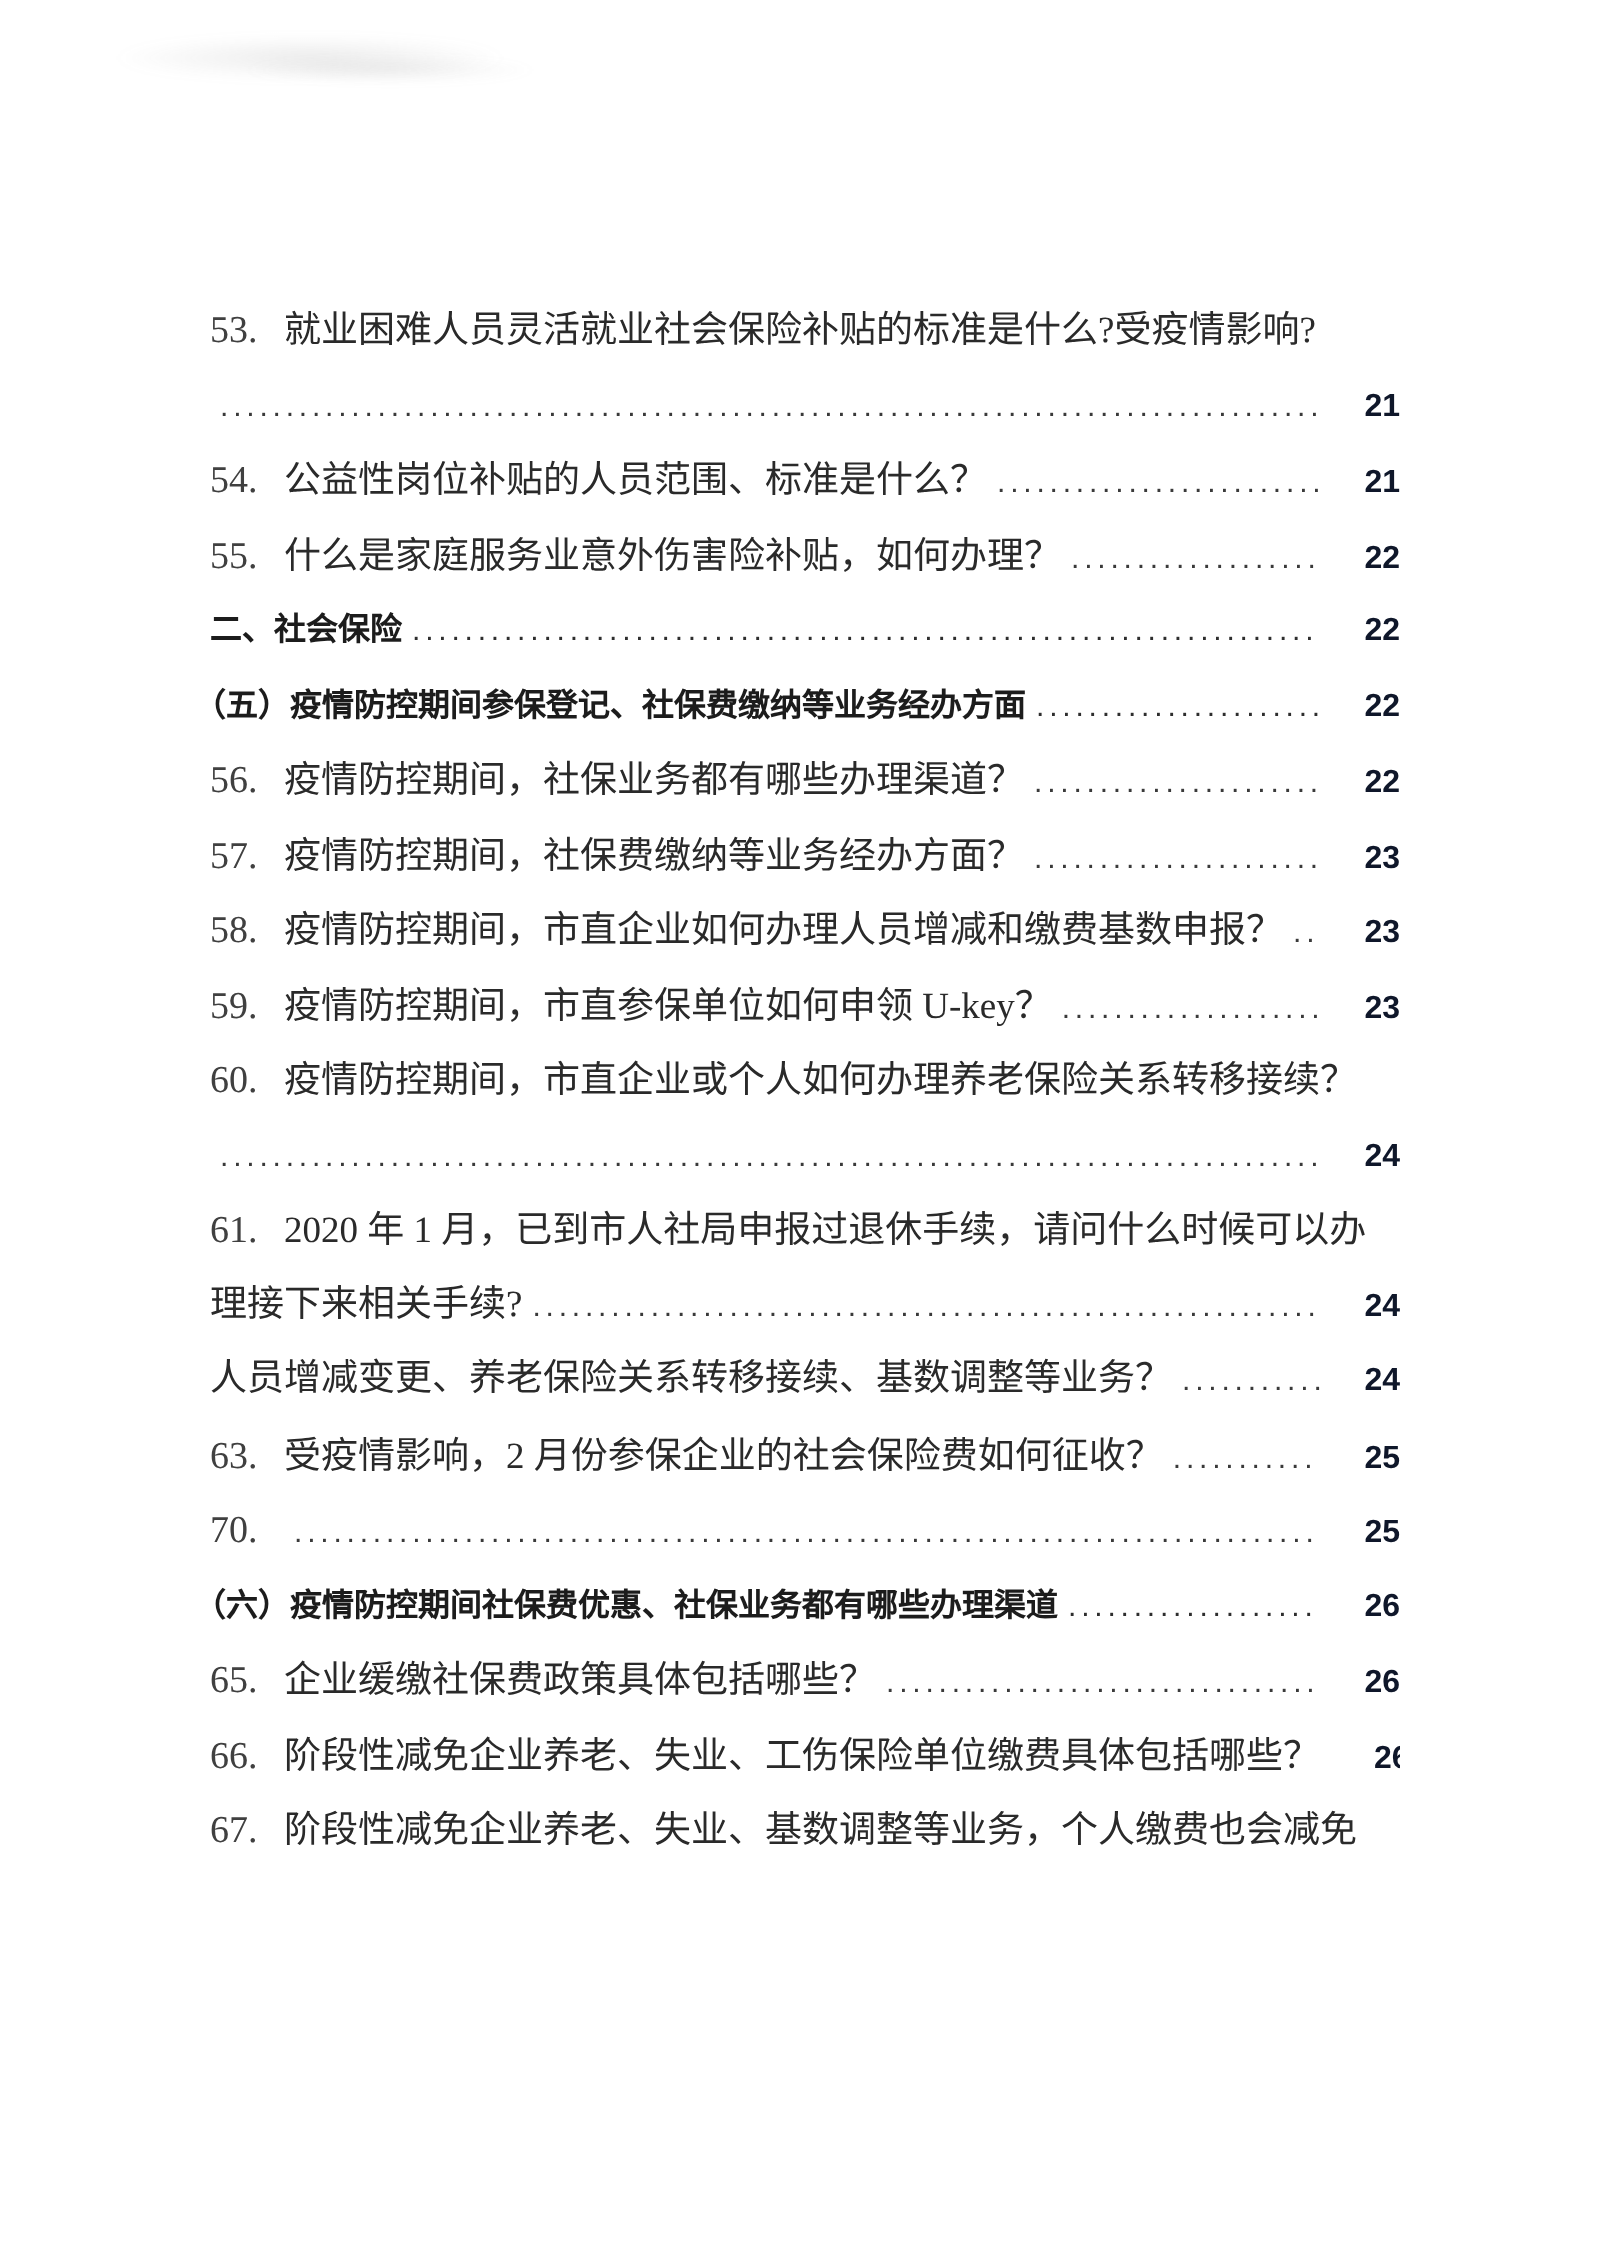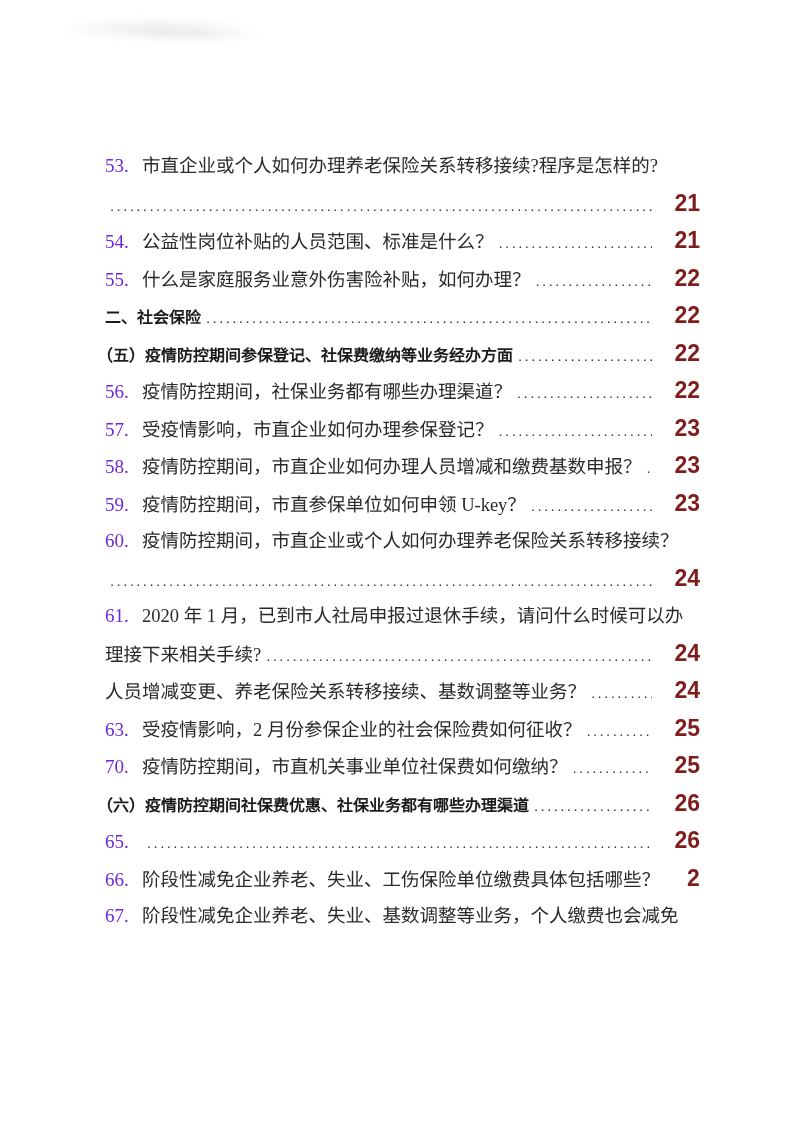--- a/index.html
+++ b/index.html
@@ -48,21 +48,21 @@
     align-items: baseline;
     white-space: nowrap;
     overflow: hidden;
     font-size: 18.5px;
   }
   .row .num {
     flex: none;
     width: 37px;
     font-family: "Liberation Serif", serif;
     font-size: 19px;
-    color: #6d28d9;
+    color: #404040;
   }
   .row .txt {
     flex: none;
     font-family: "Liberation Serif", serif;
     color: #2a2a2a;
   }
   .leader {
     flex: 1 1 0;
     min-width: 0;
     overflow: hidden;
@@ -70,22 +70,22 @@
     font-family: "Liberation Sans", sans-serif;
     font-size: 15px;
     letter-spacing: 2.4px;
     color: #3a3a3a;
     margin-left: 5px;
   }
   .page-num {
     flex: none;
     font-family: "Liberation Sans", sans-serif;
     font-weight: 600;
-    font-size: 23px;
-    color: #7f1d1d;
+    font-size: 16px;
+    color: #0f172a;
     padding-left: 5px;
     margin-left: 17px;
   }
   
   .row.justify {
     display: block;
     text-align: justify;
     overflow: hidden;
   }
   .row.justify::after {
@@ -111,21 +111,21 @@
 </head>
 <body>
 
 <div class="doc-page">
   <div class="smudge-a"></div>
   <div class="smudge-b"></div>
 
   <div class="toc">
 
     <div class="row justify">
-      <span class="num">53.</span><span class="txt">市直企业或个人如何办理养老保险关系转移接续?程序是怎样的?</span>
+      <span class="num">53.</span><span class="txt">就业困难人员灵活就业社会保险补贴的标准是什么?受疫情影响?</span>
     </div>
 
     <div class="row">
       <span class="leader">........................................................................................................................................................................................................</span>
       <span class="page-num">21</span>
     </div>
 
     <div class="row">
       <span class="num">54.</span>
       <span class="txt">公益性岗位补贴的人员范围、标准是什么？</span>
@@ -154,21 +154,21 @@
 
     <div class="row">
       <span class="num">56.</span>
       <span class="txt">疫情防控期间，社保业务都有哪些办理渠道？</span>
       <span class="leader">........................................................................................................................................................................................................</span>
       <span class="page-num">22</span>
     </div>
 
     <div class="row">
       <span class="num">57.</span>
-      <span class="txt">受疫情影响，市直企业如何办理参保登记？</span>
+      <span class="txt">疫情防控期间，社保费缴纳等业务经办方面？</span>
       <span class="leader">........................................................................................................................................................................................................</span>
       <span class="page-num">23</span>
     </div>
 
     <div class="row">
       <span class="num">58.</span>
       <span class="txt">疫情防控期间，市直企业如何办理人员增减和缴费基数申报？</span>
       <span class="leader">........................................................................................................................................................................................................</span>
       <span class="page-num">23</span>
     </div>
@@ -208,33 +208,33 @@
 
     <div class="row">
       <span class="num">63.</span>
       <span class="txt">受疫情影响，2 月份参保企业的社会保险费如何征收？</span>
       <span class="leader">........................................................................................................................................................................................................</span>
       <span class="page-num">25</span>
     </div>
 
     <div class="row">
       <span class="num">70.</span>
-      <span class="txt">疫情防控期间，市直机关事业单位社保费如何缴纳？</span>
       <span class="leader">........................................................................................................................................................................................................</span>
       <span class="page-num">25</span>
     </div>
 
     <div class="row heading outdent">
       <span class="txt">（六）疫情防控期间社保费优惠、社保业务都有哪些办理渠道</span>
       <span class="leader">........................................................................................................................................................................................................</span>
       <span class="page-num">26</span>
     </div>
 
     <div class="row">
       <span class="num">65.</span>
+      <span class="txt">企业缓缴社保费政策具体包括哪些？</span>
       <span class="leader">........................................................................................................................................................................................................</span>
       <span class="page-num">26</span>
     </div>
 
     <div class="row">
       <span class="num">66.</span>
       <span class="txt">阶段性减免企业养老、失业、工伤保险单位缴费具体包括哪些？</span>
       <span class="leader">........................................................................................................................................................................................................</span>
       <span class="page-num">26</span>
     </div>

